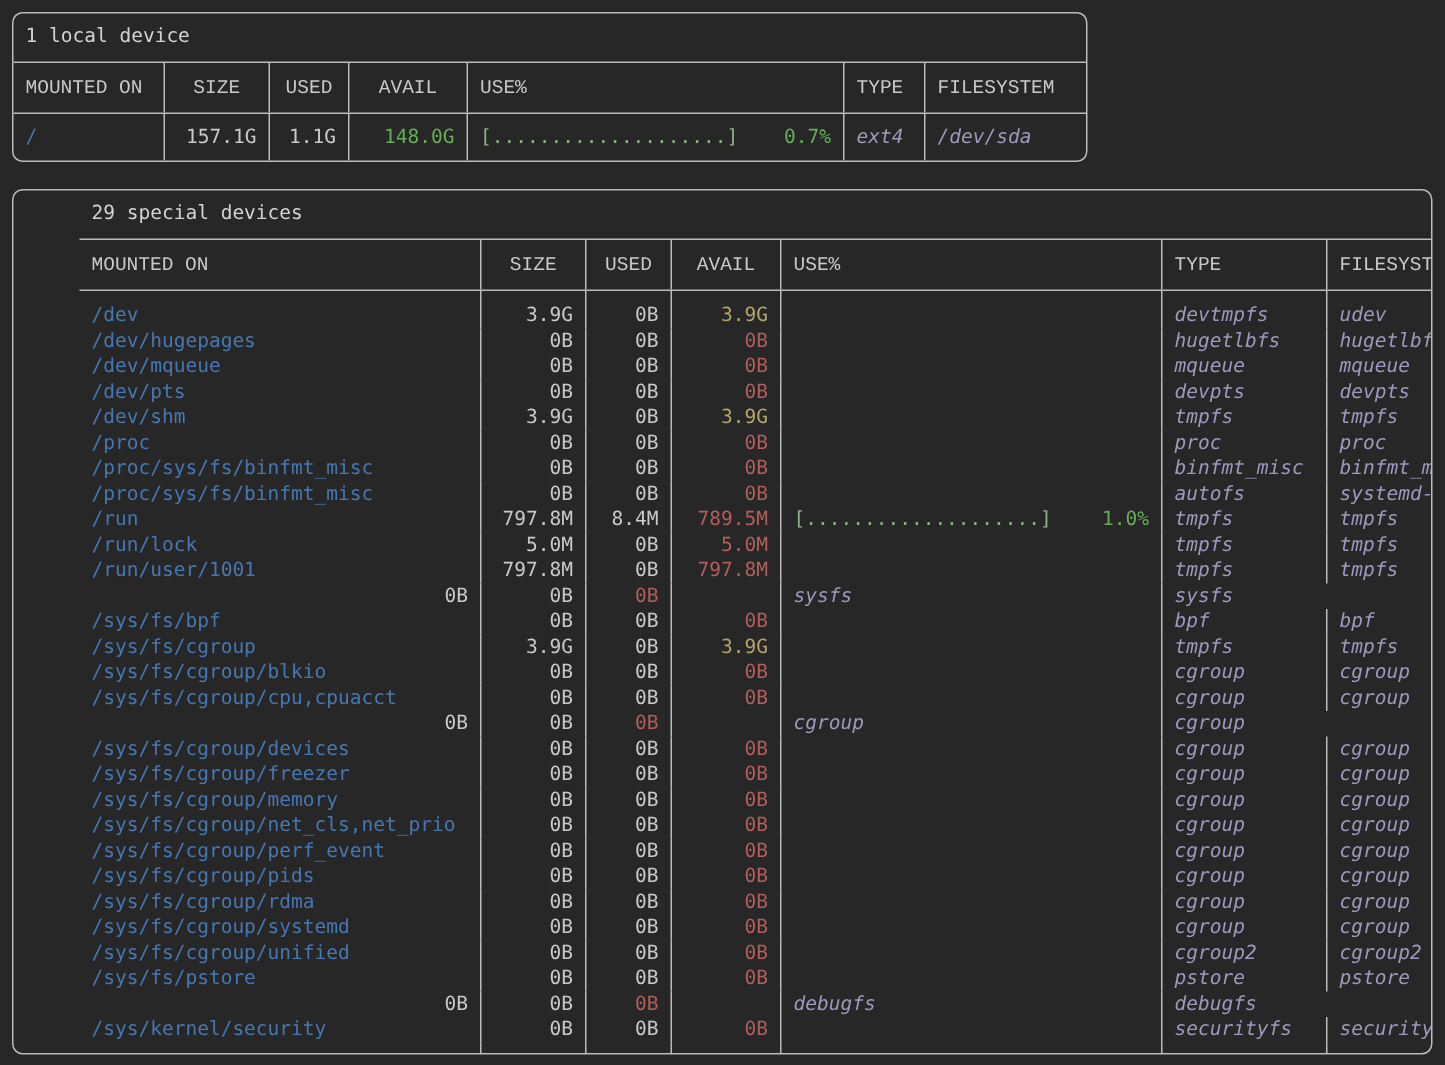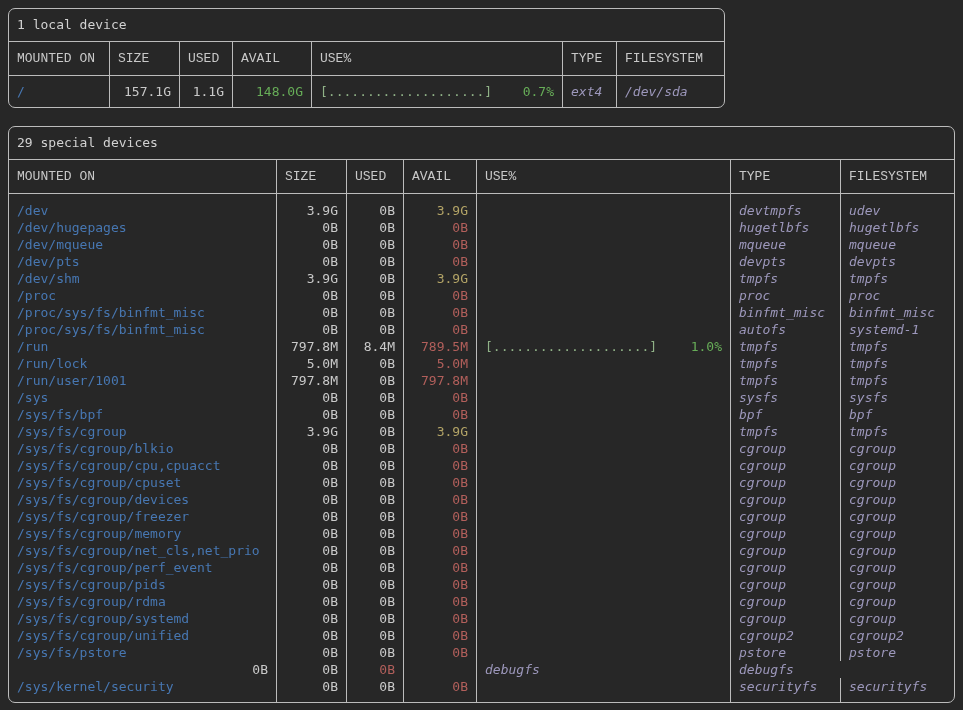--- a/index.html
+++ b/index.html
@@ -13,21 +13,21 @@
   .screen{position:relative;width:849px;height:710px;background:var(--bg);}
   .box{
     position:absolute;
     border:1px solid var(--border);
     border-radius:7px;
     box-sizing:border-box;
     overflow:hidden;
     background:var(--bg);
   }
   .box1{left:8px;top:8px;width:717px;height:100px;}
-  .box2{left:8px;top:126px;width:947px;height:577px;}
+  .box2{left:8px;top:126px;width:947px;height:577px;padding-left:44px;}
   .box-title{
     height:32px;line-height:32px;
     padding:0 8px;
     color:var(--title);
     border-bottom:1px solid var(--border);
     white-space:nowrap;
   }
   .hrow{
     display:grid;
     height:33px;line-height:33px;
@@ -38,21 +38,21 @@
   .box1 .hrow,.box1 .row{grid-template-columns:101px 70px 53px 79px 251px 54px 1fr;}
   .box2 .hrow,.box2 .row{grid-template-columns:268px 70px 57px 73px 254px 110px 1fr;}
   .hcell,.cell{
     padding:0 8px;
     border-right:1px solid var(--border);
     box-sizing:border-box;
     white-space:nowrap;
     overflow:hidden;
   }
   .hcell:last-child,.cell:last-child{border-right:none;}
-  .h-right{text-align:left;}
+  .h-right{text-align:center;}
   .h-center{}
   .row{display:grid;}
   .box1 .row{height:31px;line-height:31px;}
   .box2 .row{height:17.03px;line-height:17.03px;}
   .box2 .row.spacer{height:8px;}
   .c-mount{color:var(--mount);}
   .c-num{text-align:right;color:var(--text);}
   .avail-green{color:var(--green);}
   .avail-yellow{color:var(--yellow);}
   .avail-red{color:var(--red);}
@@ -240,21 +240,20 @@
           <div class="cell c-num">0B</div>
           <div class="cell c-num avail-red">797.8M</div>
           <div class="cell c-use">
             <span class="bar"></span>
             <span class="pct"></span>
           </div>
           <div class="cell c-type">tmpfs</div>
           <div class="cell c-type">tmpfs</div>
         </div>
         <div class="row">
-          <div class="cell c-mount">/sys</div>
           <div class="cell c-num">0B</div>
           <div class="cell c-num">0B</div>
           <div class="cell c-num avail-red">0B</div>
           <div class="cell c-use">
             <span class="bar"></span>
             <span class="pct"></span>
           </div>
           <div class="cell c-type">sysfs</div>
           <div class="cell c-type">sysfs</div>
         </div>
@@ -300,21 +299,20 @@
           <div class="cell c-num">0B</div>
           <div class="cell c-num avail-red">0B</div>
           <div class="cell c-use">
             <span class="bar"></span>
             <span class="pct"></span>
           </div>
           <div class="cell c-type">cgroup</div>
           <div class="cell c-type">cgroup</div>
         </div>
         <div class="row">
-          <div class="cell c-mount">/sys/fs/cgroup/cpuset</div>
           <div class="cell c-num">0B</div>
           <div class="cell c-num">0B</div>
           <div class="cell c-num avail-red">0B</div>
           <div class="cell c-use">
             <span class="bar"></span>
             <span class="pct"></span>
           </div>
           <div class="cell c-type">cgroup</div>
           <div class="cell c-type">cgroup</div>
         </div>

